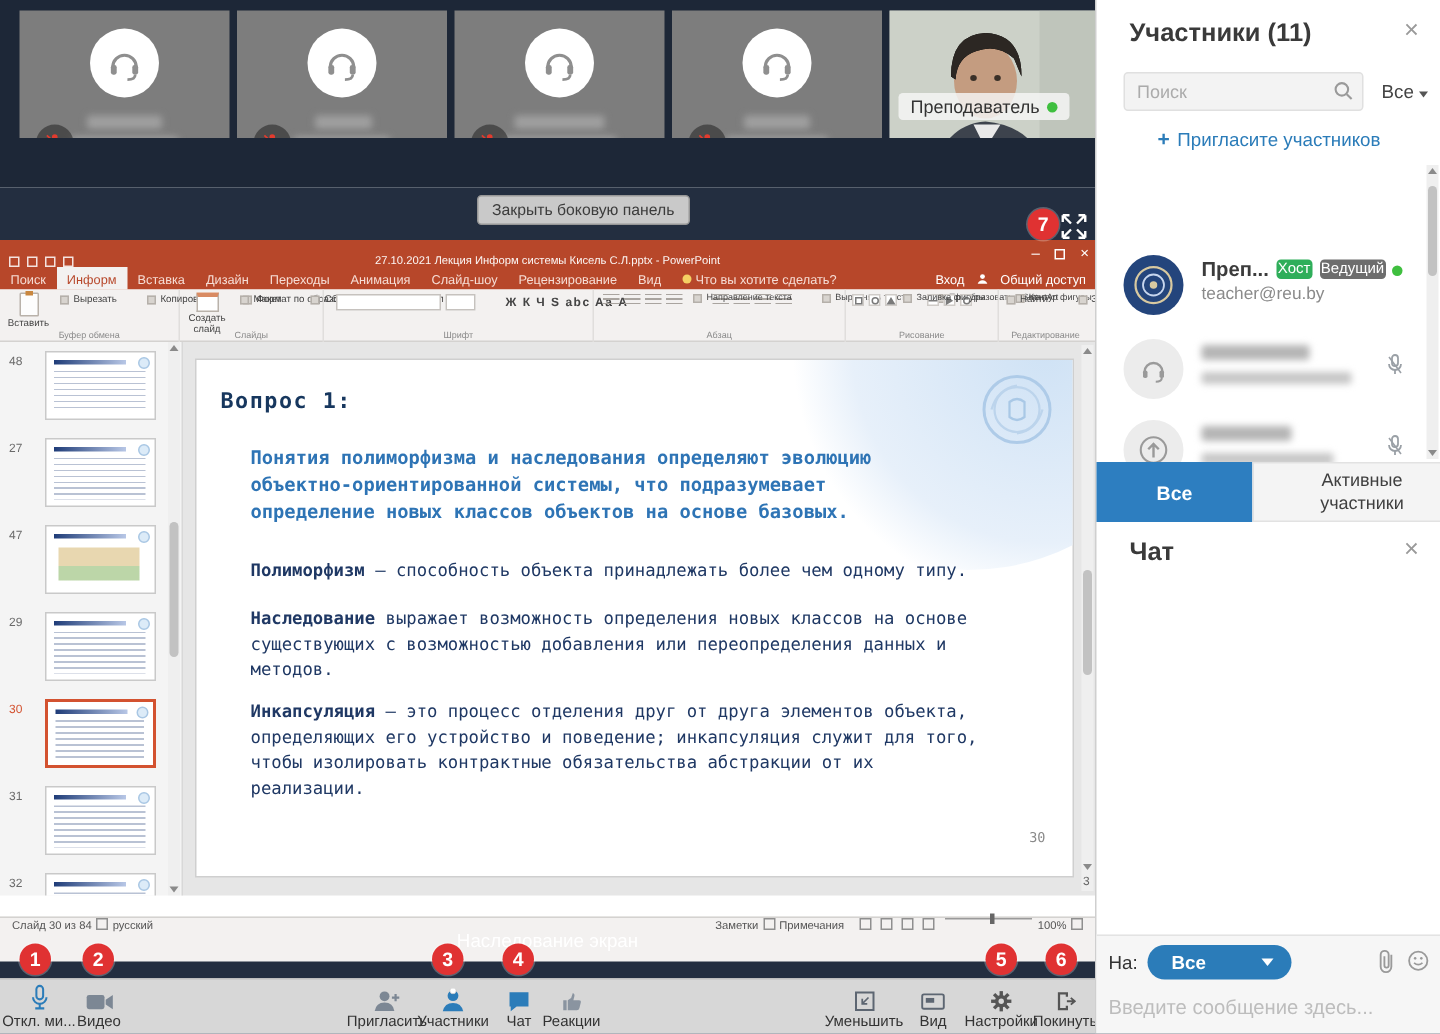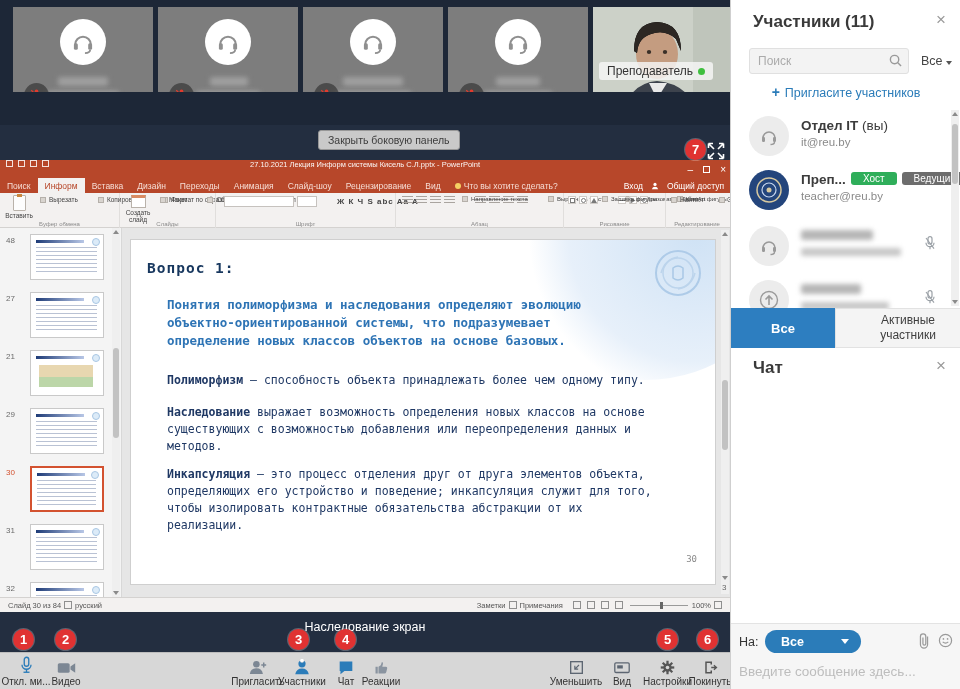--- a/index.html
+++ b/index.html
@@ -25,21 +25,21 @@
              border:1px solid #979797; border-radius:3px; font-size:10.5px; color:#3c3c3c; white-space:nowrap; }
   .num-badge { position:absolute; width:21px; height:21px; border-radius:50%; background:#e03232; color:#fff;
                font-weight:bold; font-size:13px; display:flex; align-items:center; justify-content:center;
                z-index:60; box-shadow:0 0 0 1px rgba(255,255,255,.25); }
   .fs-icon { position:absolute; left:706px; top:141px; }
   .screen-label { position:absolute; left:0; top:620px; width:730px; text-align:center; color:#fff; font-size:12.5px; }
 
   
   .ppt { position:absolute; left:0; top:160px; width:730px; height:452px; background:#fff; }
   .ppt-titlebar { position:absolute; left:0; top:0; width:730px; height:18px; background:#b7472a;
-                  display:flex; align-items:flex-start; color:#fff; }
+                  display:flex; align-items:flex-end; color:#fff; }
   .qat { display:flex; gap:5px; margin-left:6px; }
   .qat span { width:7px; height:7px; border:1px solid rgba(255,255,255,.85); display:inline-block; }
   .ppt-title { position:absolute; left:0; right:0; text-align:center; font-size:7.5px; color:rgba(255,255,255,.95); }
   .win-btns { position:absolute; right:4px; top:0; height:18px; display:flex; align-items:center; gap:10px;
               font-size:10px; color:#fff; }
   .restore-sq { width:7px; height:7px; border:1px solid #fff; display:inline-block; }
   .ppt-tabs { position:absolute; left:0; top:18px; width:730px; height:15px; background:#b7472a;
               display:flex; align-items:center; font-size:8.5px; color:#f6ddd5; }
   .ppt-tab { padding:0 7px; height:15px; display:flex; align-items:center; }
   .ppt-tab.active { background:#f3f1f0; color:#b7472a; }
@@ -86,22 +86,22 @@
   .slide { position:absolute; left:9px; top:12px; width:584px; height:344px; background:#fff;
            box-shadow:0 0 0 1px #cfcfcf; overflow:hidden; font-family:"DejaVu Sans Mono","Liberation Mono",monospace; }
   .swoosh { position:absolute; right:-60px; top:-70px; width:260px; height:210px; border-radius:50%;
             background:radial-gradient(circle at 70% 30%, #cfe2f5 0%, #e7f0fa 55%, rgba(255,255,255,0) 72%); }
   .slide-title { position:absolute; left:16px; top:20px; font-size:14.5px; font-weight:bold; color:#17375e; letter-spacing:1px; }
   .slide-intro { position:absolute; left:36px; top:56px; width:452px; font-size:12.5px; font-weight:bold;
                  color:#2e74b5; line-height:1.45; }
   .slide-p { position:absolute; left:36px; width:492px; font-size:11.5px; color:#1f3864; line-height:1.5; }
   .slide-p b { font-weight:bold; }
   .slide-num { position:absolute; right:18px; top:314px; font-size:9px; color:#8a8a8a; }
-  .ppt-status { position:absolute; left:0; top:437px; width:730px; height:15px; background:#f3f1f0;
-                border-top:1px solid #d4d2d0; display:flex; align-items:center; font-size:7.5px; color:#555; }
+  .ppt-status { position:absolute; left:0; top:451px; width:730px; height:30px; background:#f3f1f0;
+                border-top:1px solid #d4d2d0; display:flex; font-size:7.5px; color:#555; }
   .st-ic { width:8px; height:8px; border:1px solid #8f8f8f; display:inline-block; margin:0 3px; }
   .zoomline { width:58px; height:1px; background:#9a9a9a; position:relative; margin:0 4px; }
   .zoomline span { position:absolute; left:30px; top:-3px; width:3px; height:7px; background:#666; }
 
   
   .toolbar { position:absolute; left:0; top:652px; width:730px; height:37px; background:#d7d7d7; border-top:1px solid #bdbdbd; }
   .tb-item { position:absolute; top:2px; text-align:center; font-size:10px; color:#333; }
   .tb-item .ic { height:20px; display:flex; align-items:flex-end; justify-content:center; margin-bottom:1px; }
   .caret-dn-w { display:inline-block; width:0; height:0; border-left:4px solid transparent; border-right:4px solid transparent;
                 border-top:5px solid #fff; }
@@ -118,21 +118,21 @@
   .sb-filter { position:absolute; left:190px; top:54px; font-size:12.5px; color:#444; }
   .invite-row { position:absolute; left:0; top:84px; width:230px; text-align:center; font-size:12.5px; color:#2b7cb9; }
   .invite-row b { font-size:14px; margin-right:5px; }
   .plist { position:absolute; left:0; top:106px; width:230px; height:202px; overflow:hidden; }
   .prow { position:absolute; left:0; width:230px; height:52px; }
   .pavatar { position:absolute; left:18px; top:2px; width:40px; height:40px; border-radius:50%; background:#ececec;
              display:flex; align-items:center; justify-content:center; }
   .pname { position:absolute; left:70px; top:4px; font-size:13.5px; font-weight:bold; color:#3c3c3c; white-space:nowrap; }
   .pname .sfx { font-weight:normal; }
   .pemail { position:absolute; left:70px; top:22px; font-size:11.5px; color:#8a8a8a; }
-  .pbadge { display:inline-block; padding:1px 12px; border-radius:3px; color:#fff; font-size:10px; font-weight:normal;
+  .pbadge { display:inline-block; padding:1px 1px; border-radius:3px; color:#fff; font-size:10px; font-weight:normal;
             vertical-align:2px; margin-left:5px; }
   .pbadge.host { background:#2fae5a; } .pbadge.lead { background:#6d6d6d; }
   .pmic { position:absolute; right:24px; top:12px; }
   .sb-tabs { position:absolute; left:0; top:308px; width:230px; height:40px; display:flex; }
   .sb-tab { flex:1; display:flex; align-items:center; justify-content:center; font-size:12px; text-align:center; }
   .sb-tab.active { background:#2d7ec0; color:#fff; font-weight:bold; font-size:13px; }
   .sb-tab.idle { background:#f4f4f4; color:#3f3f3f; border:1px solid #e2e2e2; line-height:1.25;padding-left:20px; }
   .chat-title { position:absolute; left:22px; top:358px; font-size:17px; font-weight:bold; color:#3a3a3a; }
   .chat-close { position:absolute; right:14px; top:356px; font-size:17px; color:#9a9a9a; }
   .chat-footer { position:absolute; left:0; top:623px; width:230px; height:66px; background:#f6f6f6; border-top:1px solid #e3e3e3; }
@@ -451,21 +451,21 @@
 
     <div class="thumb-panel">
       <span class="thumb-num" style="top:8px">48</span>
       <div class="thumb" style="top:6px">
           <span class="tdot"></span>
         </div>
       <span class="thumb-num" style="top:66px">27</span>
       <div class="thumb" style="top:64px">
           <span class="tdot"></span>
         </div>
-      <span class="thumb-num" style="top:124px">21</span>
+      <span class="thumb-num" style="top:124px">47</span>
       <div class="thumb has-img" style="top:122px">
           <span class="tdot"></span>
         </div>
       <span class="thumb-num" style="top:182px">29</span>
       <div class="thumb" style="top:180px">
           <span class="tdot"></span>
         </div>
       <span class="thumb-num" style="top:240px;color:#d35230">30</span>
       <div class="thumb sel" style="top:238px">
           <span class="tdot"></span>
@@ -650,32 +650,20 @@
     </svg>
     <div class="sb-filter">
       <span>Все</span><span class="caret-dn-g"></span>
     </div>
 
     <div class="invite-row">
       <b>+</b><span>Пригласите участников</span>
     </div>
 
     <div class="plist">
-      <div class="prow" style="top:8px">
-        <div class="pavatar">
-          <svg width="20" height="20" viewBox="0 0 20 20">
-              <path d="M4 12a6 6 0 0 1 12 0" fill="none" stroke="#9a9a9a" stroke-width="1.6"></path>
-              <rect x="3" y="11" width="3" height="5" rx="1.2" fill="#9a9a9a"></rect>
-              <rect x="14" y="11" width="3" height="5" rx="1.2" fill="#9a9a9a"></rect>
-              <path d="M15.5 16q0 2.5-4 2.5" fill="none" stroke="#9a9a9a" stroke-width="1.4"></path>
-            </svg>
-        </div>
-        <div class="pname"><span>Отдел IT</span> <span class="sfx">(вы)</span></div>
-        <div class="pemail">it@reu.by</div>
-      </div>
 
       <div class="prow" style="top:62px">
         <div class="pavatar" style="background:#24457c">
           <svg width="30" height="30" viewBox="0 0 30 30">
               <circle cx="15" cy="15" r="12" fill="none" stroke="#d8c9a0" stroke-width="1.5"></circle>
               <circle cx="15" cy="15" r="7" fill="none" stroke="#c7d6ee" stroke-width="1.2"></circle>
               <circle cx="15" cy="15" r="2.5" fill="#d8c9a0"></circle>
             </svg>
         </div>
         <div class="pname"><span>Преп...</span><span class="pbadge host">Хост</span><span class="pbadge lead">Ведущий</span><span class="green-dot" style="margin-left:4px"></span></div>

